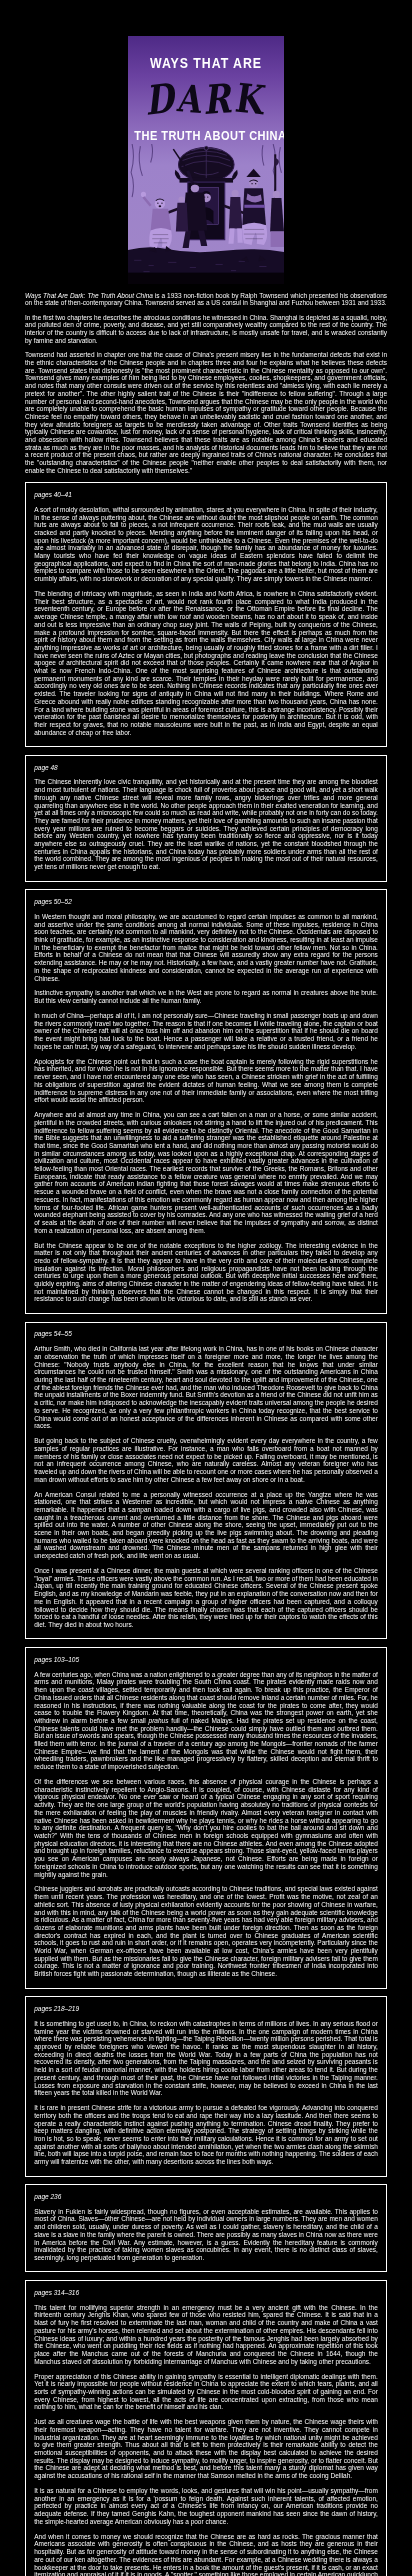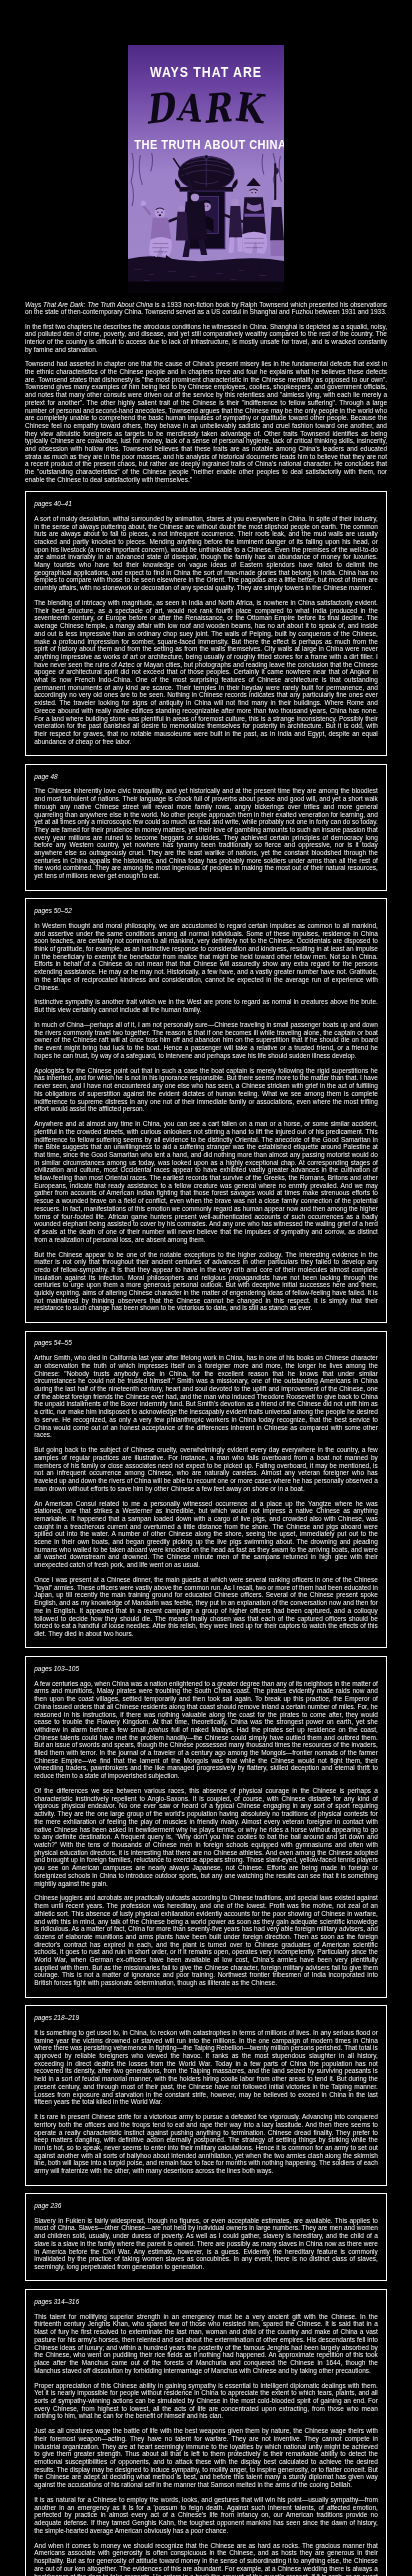--- a/index.html
+++ b/index.html
@@ -3,21 +3,21 @@
 <meta charset="utf-8">
 <style>
   html, body { margin:0; padding:0; background:#000; }
   .page {
     width:412px; min-height:2644px; background:#000000;
     font-family:"Liberation Sans", sans-serif; color:#ffffff;
     overflow:hidden;
   }
   
   .cover {
-    width:156px; height:248px; margin:45px auto 0 auto; position:relative;
+    width:156px; height:248px; margin:36px auto 0 auto; position:relative;
     background:linear-gradient(180deg,#4e2a86 0%, #6a41a0 16%, #8a68ba 36%, #9d82ca 52%, #a086c8 100%);
     overflow:hidden;
   }
   .cover-title-top {
     margin-top:19.6px; text-align:center; color:#ffffff; font-weight:bold;
     font-size:13px; letter-spacing:1px; transform:scale(.95,1.1); white-space:nowrap;
   }
   .cover-title-main {
     text-align:center; color:#0e0818; margin-top:4.1px; height:47px; line-height:47px;
     font-family:"DejaVu Serif", serif; font-weight:bold; font-size:40px;

